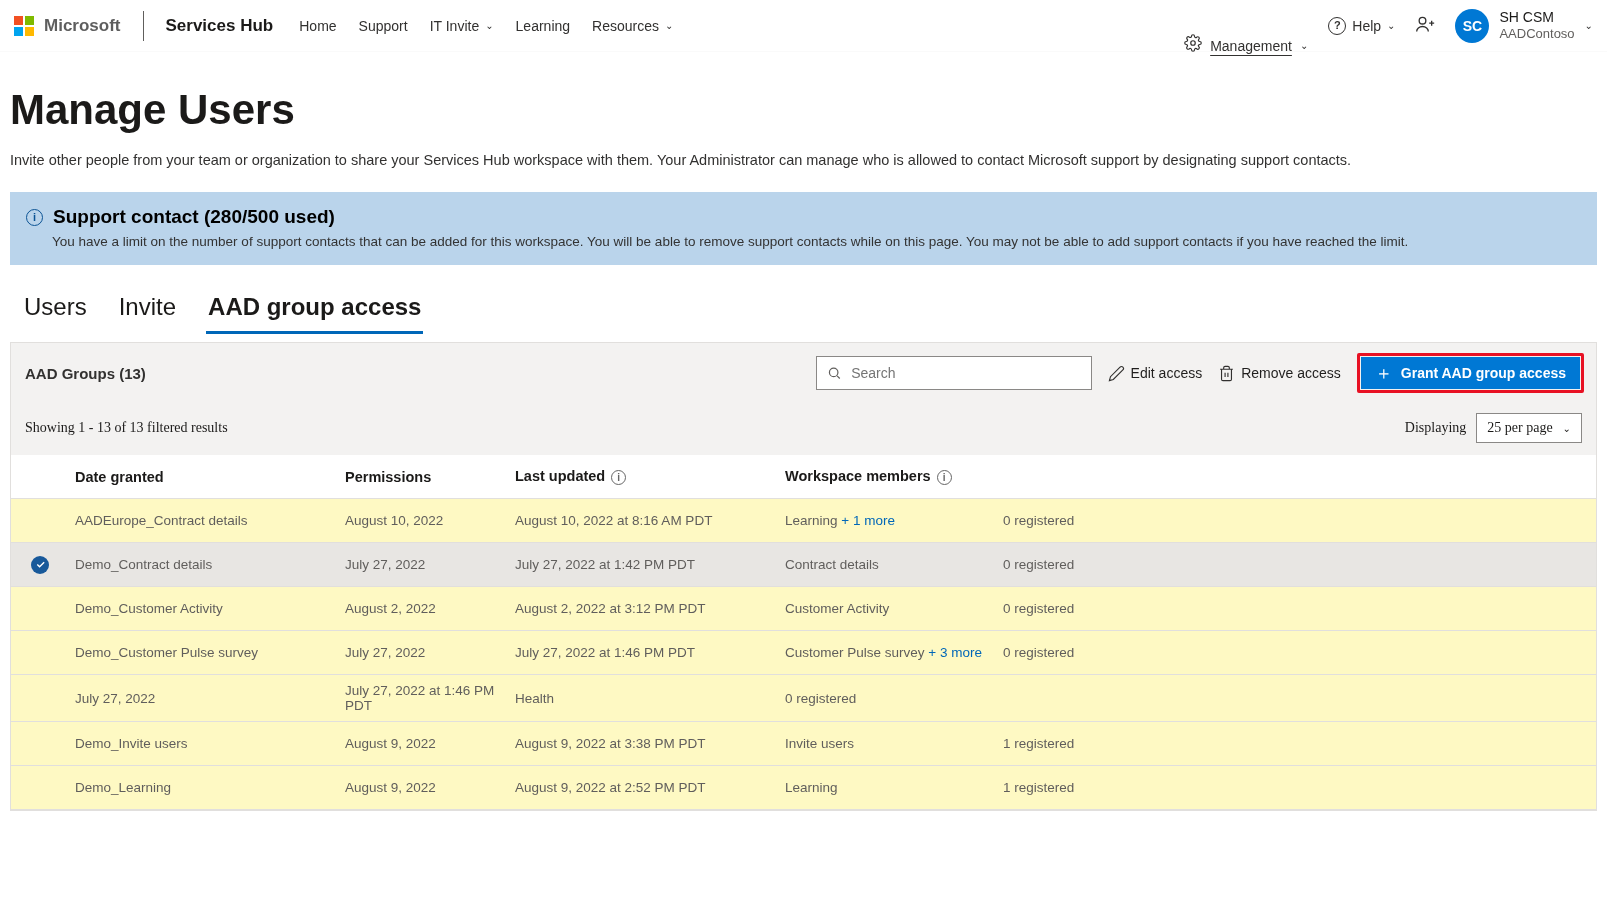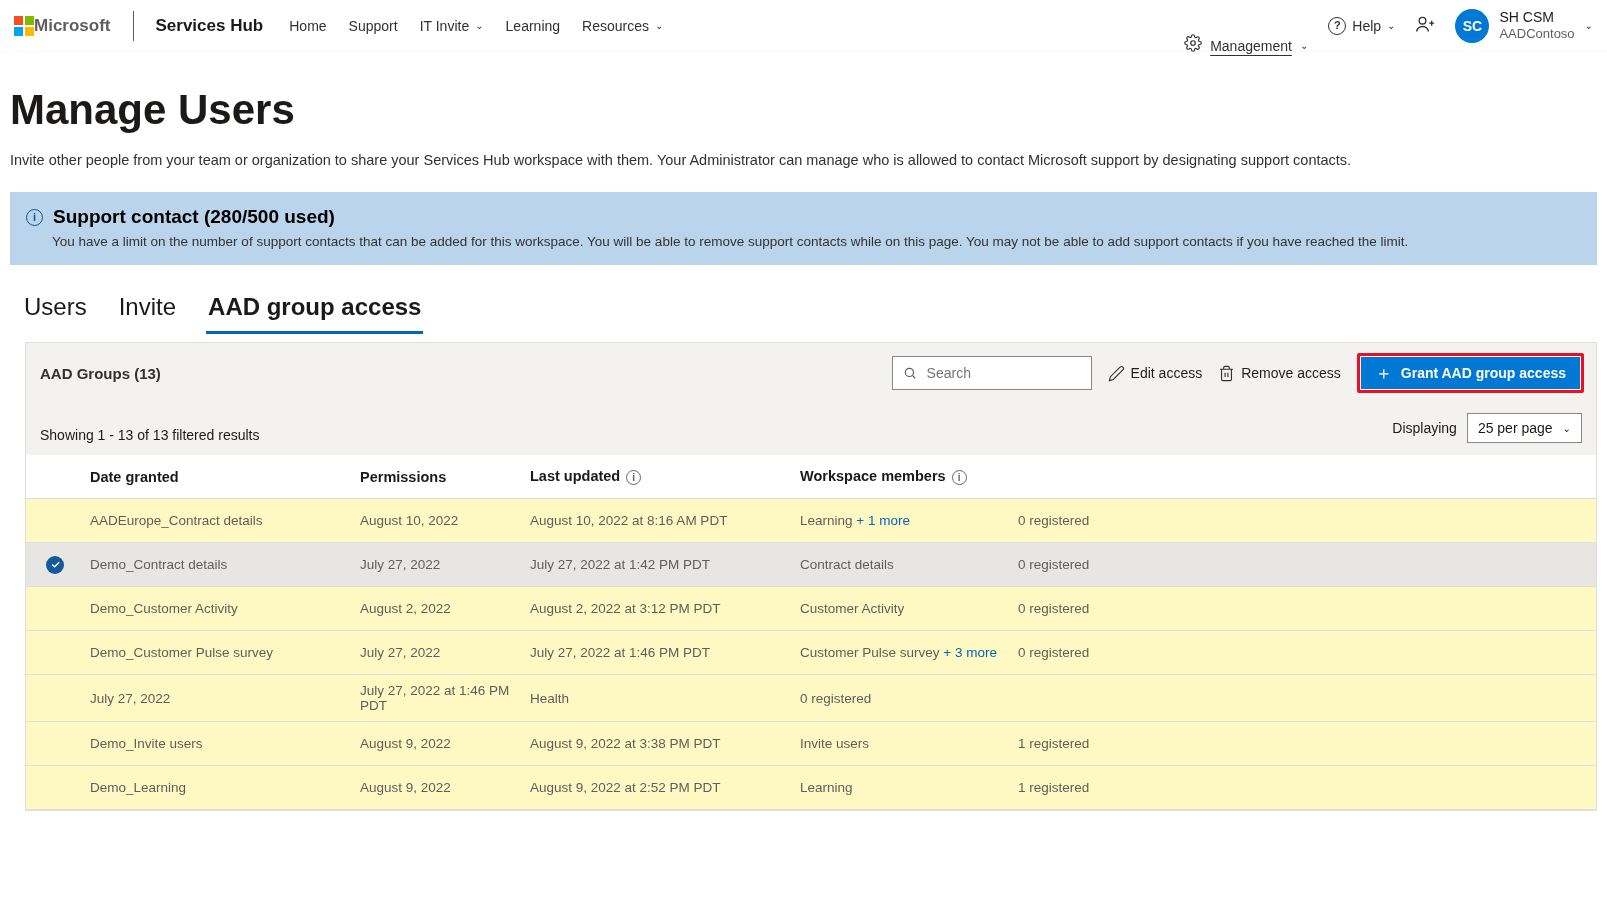--- a/index.html
+++ b/index.html
@@ -13,21 +13,21 @@
     --row-sel:#e8e6e3;
     --blue-bg:#bad4eb;
     --blue-btn:#0078d4;
     --highlight:#e81123;
   }
   *{box-sizing:border-box;}
   html,body{margin:0;padding:0;font-family:"Segoe UI","Segoe UI Web",Arial,sans-serif;font-size:14px;color:var(--text-med);background:#fff;}
   body{width:1607px;}
   
   .topbar{display:flex;align-items:center;height:52px;padding:0 14px;border-bottom:1px solid rgba(0,0,0,0.02);}
-  .ms-logo{display:flex;align-items:center;gap:0;}
+  .ms-logo{display:flex;align-items:center;gap:10px;}
   .ms-logo .sq{width:20px;height:20px;display:grid;grid-template-columns:1fr 1fr;grid-template-rows:1fr 1fr;gap:2px;}
   .ms-logo .sq span{display:block;width:100%;height:100%;}
   .ms-logo .sq span:nth-child(1){background:#f25022;}
   .ms-logo .sq span:nth-child(2){background:#7fba00;}
   .ms-logo .sq span:nth-child(3){background:#00a4ef;}
   .ms-logo .sq span:nth-child(4){background:#ffb900;}
   .ms-logo .wordmark{font-size:17px;color:#5e5e5e;font-weight:600;}
   .divider-v{width:1px;height:30px;background:#605e5c;margin:0 22px;}
   .brand{font-size:17px;font-weight:600;color:var(--text-dark);margin-right:26px;}
   .topnav{display:flex;gap:22px;}
@@ -56,48 +56,48 @@
   .banner-body{font-size:13.5px;color:#333;padding-left:26px;}
   
   .tabs{display:flex;gap:28px;margin:22px 0 0 12px;}
   .tab{font-size:24px;color:var(--text-dark);padding:6px 2px 10px 2px;cursor:pointer;border-bottom:3px solid transparent;}
   .tab.active{font-weight:600;border-bottom-color:var(--link);}
   
   .section{border:1px solid var(--border);background:var(--row-alt);margin-top:8px;}
   .toolbar{display:flex;align-items:center;padding:10px 12px 10px 14px;position:relative;}
   .tool-title{font-size:15px;font-weight:600;}
   .search-wrap{margin-left:auto;display:flex;align-items:center;gap:16px;}
-  .search-box{display:flex;align-items:center;border:1px solid var(--border-strong);background:#fff;width:200px;height:34px;padding:0 10px;gap:8px;}
+  .search-box{display:flex;align-items:center;border:1px solid var(--border-strong);background:#fff;width:276px;height:34px;padding:0 10px;gap:8px;}
   .search-box svg{width:16px;height:16px;}
   .search-box input{border:none;outline:none;font-size:14px;width:100%;}
   .tool-link{display:flex;align-items:center;gap:6px;color:#201f1e;cursor:pointer;font-size:14px;}
   .tool-link svg{width:17px;height:17px;}
   .grant-wrap{border:3px solid var(--highlight);border-radius:2px;padding:1px;}
   .grant-btn{background:var(--blue-btn);color:#fff;border:none;height:32px;padding:0 14px;display:flex;align-items:center;gap:8px;font-size:14px;cursor:pointer;font-weight:600;}
   .grant-btn .plus{font-size:18px;font-weight:400;line-height:0;}
   
-  .results-bar{display:flex;align-items:flex-end;padding:10px 14px 12px 14px;font-size:14px;color:var(--text-dark);}
+  .results-bar{display:flex;align-items:center;padding:10px 14px 12px 14px;font-size:14px;color:var(--text-dark);font-family:Liberation Serif, serif;}
   .results-right{margin-left:auto;display:flex;align-items:center;gap:10px;}
   .per-page{border:1px solid var(--border-strong);background:#fff;height:30px;padding:0 10px;display:flex;align-items:center;gap:10px;cursor:pointer;}
   
   .table{width:100%;}
   .thead,.trow{display:grid;grid-template-columns:58px 270px 170px 270px 218px 220px auto;align-items:center;min-height:44px;padding:0 0 0 0;border-bottom:1px solid var(--border);}
   .thead{font-weight:400;color:var(--text-dark);font-size:14.5px;background:#fff;}
   .thead .th{font-weight:400;}
   .thead .th.bold{font-weight:600;}
   .th,.td{padding:8px 6px;}
   .th .info-s{display:inline-flex;align-items:center;justify-content:center;width:15px;height:15px;border:1.3px solid #666;border-radius:50%;font-size:10px;color:#666;margin-left:6px;}
   .sort-arrow{margin-left:6px;font-size:13px;}
   .trow{font-size:13.5px;color:#605e5c;background:#fef9c3;}
   .trow.sel{background:var(--row-sel);}
   .checkcell{display:flex;justify-content:center;}
   .checkmark{width:18px;height:18px;border-radius:50%;background:#18599a;display:inline-flex;align-items:center;justify-content:center;}
   .checkmark svg{width:11px;height:11px;}
   .more-link{color:var(--link);cursor:pointer;}
-  .main-area{position:relative;margin-left:15px;}
+  .main-area{position:relative;}
   .chev-down{font-size:10px;}
 </style>
 </head>
 <body>
 
 <div class="topbar">
   <div class="ms-logo">
     <div class="sq">
         <span></span>
         <span></span>

